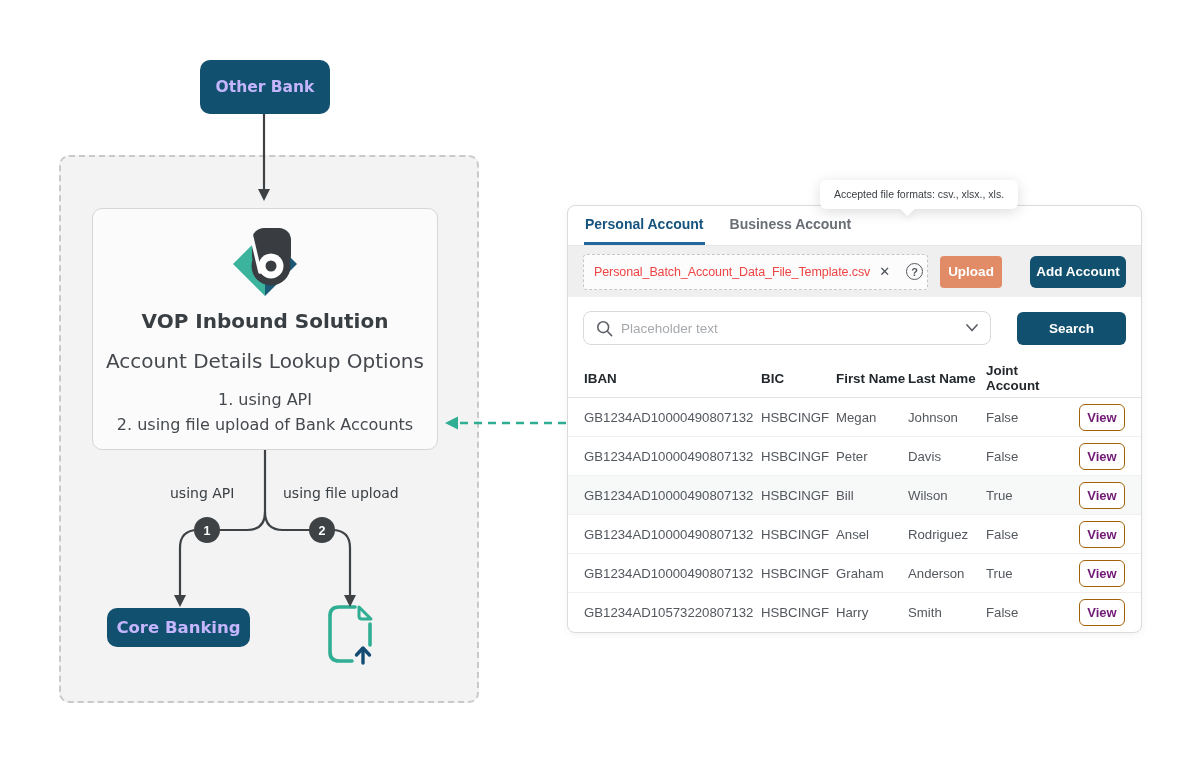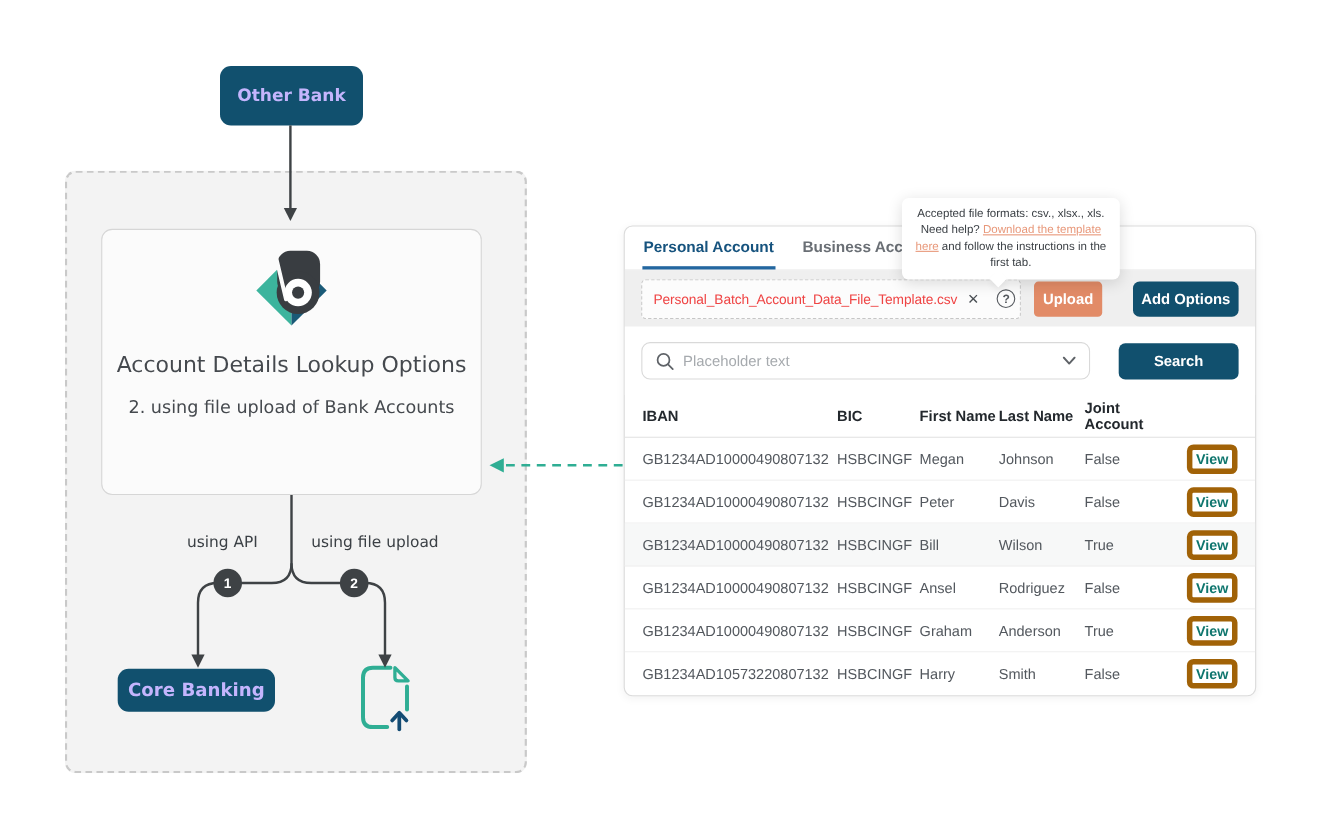--- a/index.html
+++ b/index.html
@@ -60,22 +60,22 @@
     font-family:"Liberation Sans",sans-serif}
   .searchbox input::placeholder{color:#A6AAAE}
   .btn-search{width:109px;height:33px;background:#11506E}
 
   .thead,.trow{display:grid;grid-template-columns:177px 75px 72px 78px 1fr 56px;
     align-items:center;height:39px;padding:0 16px}
   .thead{font-size:13.4px;font-weight:700;color:#23282D;border-bottom:1px solid #E3E3E3}
   .trow{font-size:13.2px;color:#53585E;border-bottom:1px solid #F0F0F0}
   .trow:last-child{border-bottom:none}
   .trow.alt{background:#F7F8F8}
-  .btn-view{justify-self:end;width:46px;height:27px;background:#fff;border:5px solid #a16207;
-    border-radius:6px;color:#0f766e;font-weight:700;font-size:13px;cursor:pointer;
+  .btn-view{justify-self:end;width:46px;height:27px;background:#fff;border:1px solid #a16207;
+    border-radius:6px;color:#701a75;font-weight:700;font-size:13px;cursor:pointer;
     font-family:"Liberation Sans",sans-serif}
 
   
   .tooltip{position:absolute;left:820px;top:180px;width:198px;background:#fff;border-radius:6px;
     box-shadow:0 3px 14px rgba(0,0,0,.14);padding:7px 8px;font-size:10.5px;line-height:15px;
     color:#3A3F44;text-align:center;z-index:6}
   .tooltip .caret{position:absolute;left:82px;bottom:-5px;width:11px;height:11px;background:#fff;
     transform:rotate(45deg);box-shadow:3px 3px 6px rgba(0,0,0,.05)}
   .tt-link{color:#E8987A;text-decoration:underline;cursor:pointer}
 </style>
@@ -112,22 +112,24 @@
   <div class="vop-box">
     <svg class="vop-logo" width="78" height="78" viewBox="0 0 78 78">
       <polygon points="39,7 7,39 39,71" fill="#3CB49D"></polygon>
       <polygon points="39,7 71,39 39,71" fill="#1A5A77"></polygon>
       <rect x="26" y="3" width="39" height="40" rx="12" fill="#393D41"></rect>
       <circle cx="45" cy="41" r="19.5" fill="#393D41"></circle>
       <line x1="25" y1="9" x2="34" y2="47" stroke="#FBFBFB" stroke-width="3.6" stroke-linecap="round"></line>
       <circle cx="45" cy="41" r="12.5" fill="#FFFFFF"></circle>
       <circle cx="45" cy="41" r="5.5" fill="#393D41"></circle>
     </svg>
+    <div class="vop-title">VOP Inbound Solution</div>
     <div class="vop-sub">Account Details Lookup Options</div>
     <div class="vop-opts">
+      <div>1. using API</div>
       <div>2. using file upload of Bank Accounts</div>
     </div>
   </div>
 
   <div class="branch-label label-api">using API</div>
   <div class="branch-label label-file">using file upload</div>
 
   <div class="node-btn core-banking">
     <span>Core Banking</span>
   </div>
@@ -152,21 +154,21 @@
     </div>
 
     <div class="strip">
       <div class="file-input">
         <span class="filename">Personal_Batch_Account_Data_File_Template.csv</span>
         <span class="clear-x">✕</span>
         <div class="vsep"></div>
         <div class="qmark">?</div>
       </div>
       <button class="btn btn-upload">Upload</button>
-      <button class="btn btn-add">Add Options</button>
+      <button class="btn btn-add">Add Account</button>
     </div>
 
     <div class="searchrow">
       <div class="searchbox">
         <svg width="17" height="17" viewBox="0 0 17 17">
           <circle cx="7.2" cy="7.2" r="5.4" fill="none" stroke="#5F6368" stroke-width="1.6"></circle>
           <line x1="11.3" y1="11.3" x2="15.6" y2="15.6" stroke="#5F6368" stroke-width="1.6" stroke-linecap="round"></line>
         </svg>
         <input type="text" placeholder="Placeholder text" style="">
         <svg width="12" height="8" viewBox="0 0 12 8">
@@ -235,17 +237,16 @@
       <div>HSBCINGF</div>
       <div>Harry</div>
       <div>Smith</div>
       <div>False</div>
       <button class="btn-view">View</button>
     </div>
   </div>
 
   <div class="tooltip">
     <div>Accepted file formats: csv., xlsx., xls.</div>
-    <div><span>Need help? </span><span class="tt-link">Download the template here</span><span> and follow the instructions in the first tab.</span></div>
     <div class="caret"></div>
   </div>
 
 </div>
 
 </body></html>

